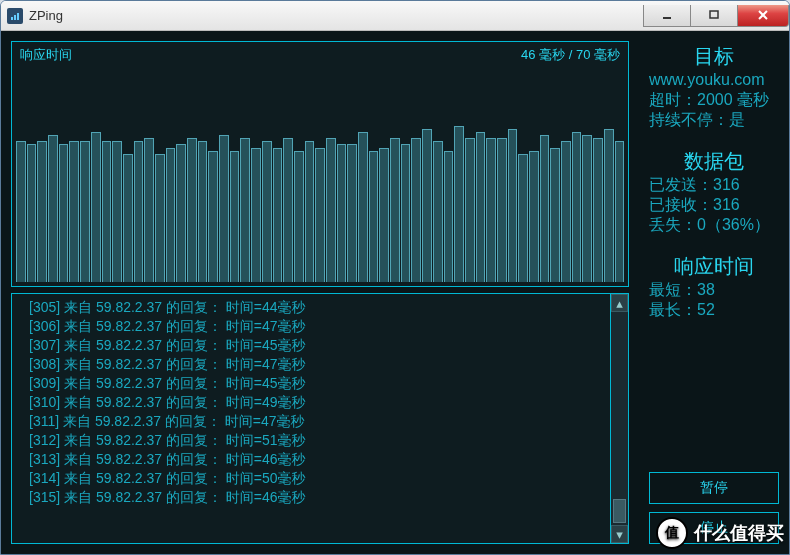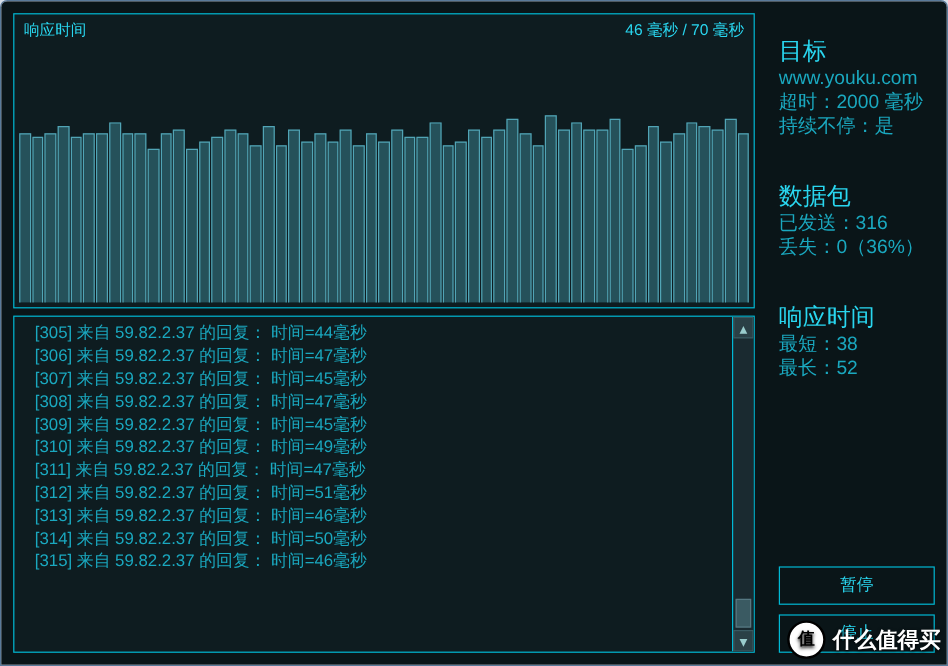--- a/index.html
+++ b/index.html
@@ -105,21 +105,21 @@
     border: 1px solid #3a5a62;
     display:flex;align-items:center;justify-content:center;
     color:#9cc;
   }
   .scroll-thumb-area { flex:1; position:relative; }
   .scroll-thumb {
     position:absolute; left:2px; right:2px; bottom:2px; height:24px;
     background: #3a5a62; border:1px solid #567882;
   }
 
-  .section-title { color:#29d6ef; font-size:20px; font-weight:400; margin-top:18px; }
+  .section-title { color:#29d6ef; font-size:20px; font-weight:400; margin-top:2px;text-align:center; }
   .info-row { color:#1aa8bf; font-size:16px; line-height:20px; }
   .spacer { flex:1; }
   .right-btn {
     border: 1px solid #00b8d4;
     color: #29d6ef;
     text-align: center;
     padding: 6px 0;
     margin-top: 8px;
     font-size: 14px;
     cursor: pointer;
@@ -139,20 +139,48 @@
     background:#fff;color:#000;
     display:flex;align-items:center;justify-content:center;
     font-size:14px;font-weight:bold;
     border:2px solid #000;
   }
 </style>
 </head>
 <body>
 
 <div class="window">
+  <div class="titlebar">
+    <div class="app-icon">
+      <svg width="10" height="10" viewBox="0 0 10 10">
+          <rect x="1" y="6" width="2" height="3" fill="#6cf"></rect>
+          <rect x="4" y="4" width="2" height="5" fill="#6cf"></rect>
+          <rect x="7" y="2" width="2" height="7" fill="#6cf"></rect>
+        </svg>
+    </div>
+    <div class="title">ZPing</div>
+    <div class="win-btns">
+      <div class="win-btn">
+          <svg width="12" height="12">
+            <line x1="2" y1="9" x2="10" y2="9" stroke="#333" stroke-width="2"></line>
+          </svg>
+        </div>
+      <div class="win-btn">
+          <svg width="12" height="12">
+            <rect x="2" y="2" width="8" height="7" fill="none" stroke="#333" stroke-width="1.5"></rect>
+          </svg>
+        </div>
+      <div class="win-btn close">
+          <svg width="12" height="12">
+            <line x1="2" y1="2" x2="10" y2="10" stroke="#fff" stroke-width="2"></line>
+            <line x1="10" y1="2" x2="2" y2="10" stroke="#fff" stroke-width="2"></line>
+          </svg>
+        </div>
+    </div>
+  </div>
 
   <div class="client">
     <div class="left-col">
       <div class="chart-panel">
         <div class="chart-header">
           <span>响应时间</span>
           <span>46 毫秒 / 70 毫秒</span>
         </div>
         <div class="chart-area">
           <div class="bars" id="bars">
@@ -243,20 +271,21 @@
 
     <div class="right-col">
       <div class="section-title">目标</div>
       <div class="info-row">www.youku.com</div>
       <div class="info-row"><span>超时：</span><span>2000 毫秒</span></div>
       <div class="info-row"><span>持续不停：</span><span>是</span></div>
 
       <div style="height:16px"></div>
       <div class="section-title">数据包</div>
       <div class="info-row"><span>已发送：</span><span>316</span></div>
+      <div class="info-row"><span>已接收：</span><span>316</span></div>
       <div class="info-row"><span>丢失：</span><span>0（36%）</span></div>
 
       <div style="height:16px"></div>
       <div class="section-title">响应时间</div>
       <div class="info-row"><span>最短：</span><span>38</span></div>
       <div class="info-row"><span>最长：</span><span>52</span></div>
 
       <div class="spacer"></div>
       <div class="right-btn">暂停</div>
       <div class="right-btn">停止</div>

